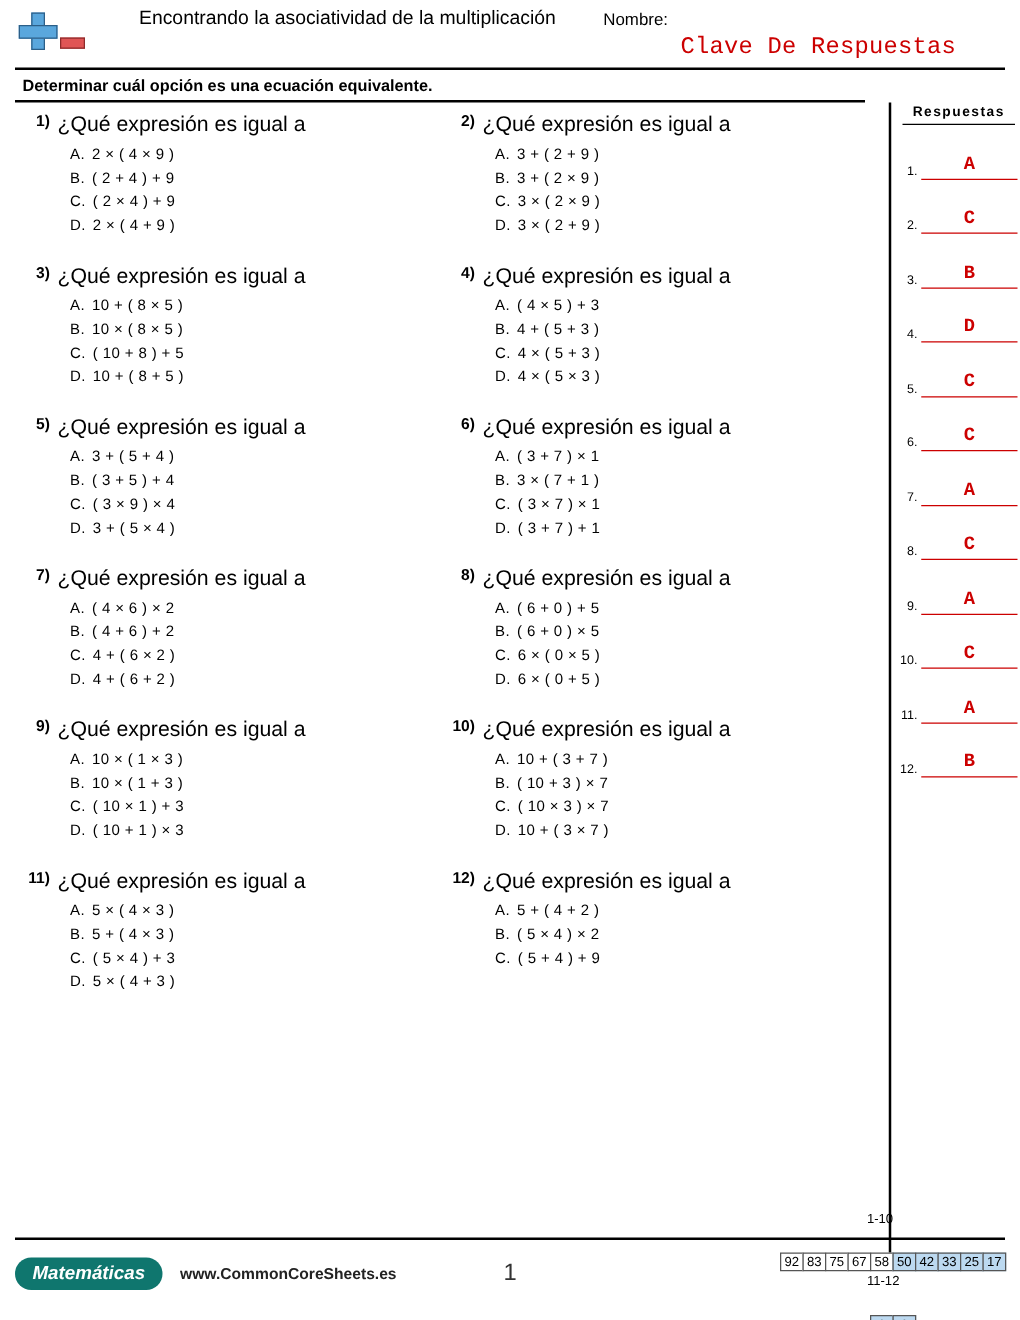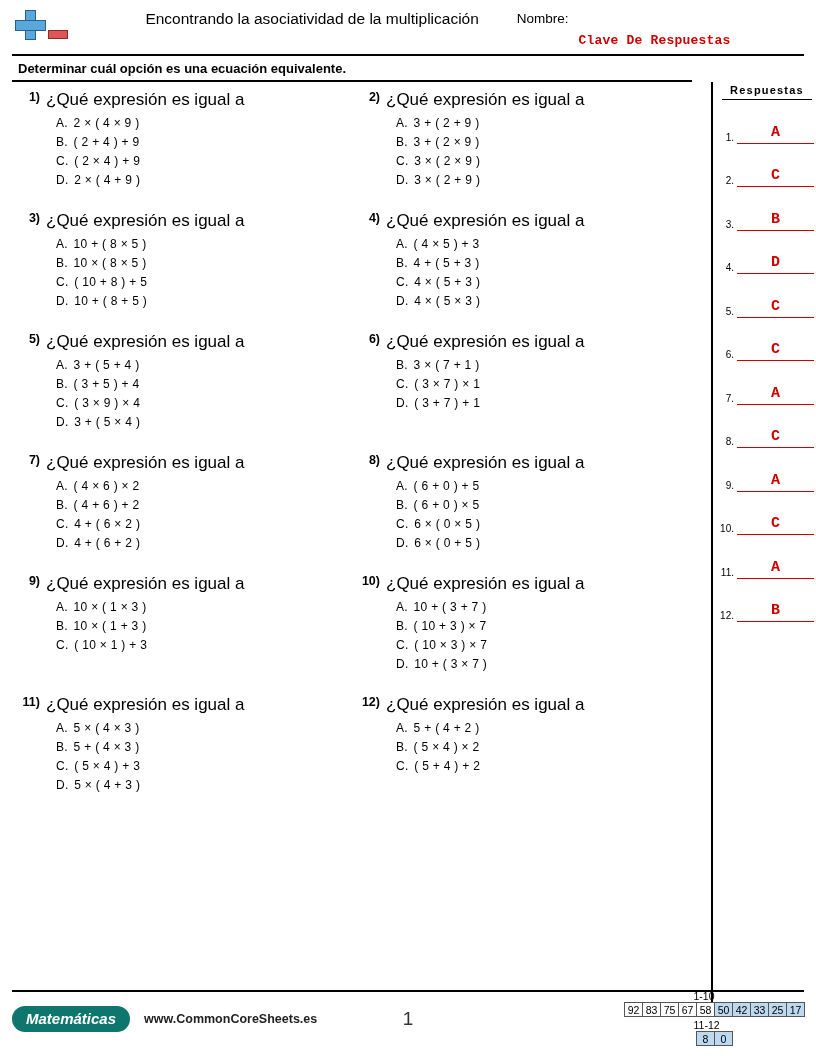--- a/index.html
+++ b/index.html
@@ -67,23 +67,23 @@
     display: flex;
     align-items: center;
     justify-content: center;
     gap: 10px;
     font-size: 15.5px;
   }
   .doc-title { font-size: 15.5px; color:#000; }
   .name-label { font-size: 13.5px; margin-left: 28px; }
   .name-value {
     font-family: "Liberation Mono", monospace;
-    font-weight: bold;
+    font-weight: normal;
     color: #cc0000;
-    font-size: 13px;
+    font-size: 19px;
     letter-spacing: 0.2px;
     margin-top: 44px;
   }
 
   
   .instruction {
     font-size: 13px;
     font-weight: bold;
     padding: 5px 0 4px 6px;
     border-bottom: 2px solid #000;
@@ -228,20 +228,21 @@
     border: 1px solid #555;
     min-width: 19px;
     height: 15px;
     line-height: 15px;
     text-align: center;
     font-size: 10.5px;
     margin-right: -1px;
     padding: 0 2px;
     box-sizing: border-box;
     background: #fff;
+    margin-top: 21px;
   }
   .scale-cell.hl { background: #bcd9f0; }
 </style>
 </head>
 <body>
 
 <div class="page">
 
   <div class="header">
     <div class="logo">
@@ -318,20 +319,21 @@
               <div class="choice"><span class="lbl">C.</span> <span>( 3 × 9 ) × 4</span></div>
               <div class="choice"><span class="lbl">D.</span> <span>3 + ( 5 × 4 )</span></div>
             </div>
           </div>
         </div>
         <div class="qcol">
           <div class="q">
             <div class="qnum">6)</div>
             <div class="qbody">
               <div class="qtext">¿Qué expresión es igual a</div>
+              <div class="choice"><span class="lbl">A.</span> <span>( 3 + 7 ) × 1</span></div>
               <div class="choice"><span class="lbl">B.</span> <span>3 × ( 7 + 1 )</span></div>
               <div class="choice"><span class="lbl">C.</span> <span>( 3 × 7 ) × 1</span></div>
               <div class="choice"><span class="lbl">D.</span> <span>( 3 + 7 ) + 1</span></div>
             </div>
           </div>
         </div>
         <div class="qcol">
           <div class="q">
             <div class="qnum">7)</div>
             <div class="qbody">
@@ -356,20 +358,21 @@
           </div>
         </div>
         <div class="qcol">
           <div class="q">
             <div class="qnum">9)</div>
             <div class="qbody">
               <div class="qtext">¿Qué expresión es igual a</div>
               <div class="choice"><span class="lbl">A.</span> <span>10 × ( 1 × 3 )</span></div>
               <div class="choice"><span class="lbl">B.</span> <span>10 × ( 1 + 3 )</span></div>
               <div class="choice"><span class="lbl">C.</span> <span>( 10 × 1 ) + 3</span></div>
+              <div class="choice"><span class="lbl">D.</span> <span>( 10 + 1 ) × 3</span></div>
             </div>
           </div>
         </div>
         <div class="qcol">
           <div class="q">
             <div class="qnum">10)</div>
             <div class="qbody">
               <div class="qtext">¿Qué expresión es igual a</div>
               <div class="choice"><span class="lbl">A.</span> <span>10 + ( 3 + 7 )</span></div>
               <div class="choice"><span class="lbl">B.</span> <span>( 10 + 3 ) × 7</span></div>
@@ -390,21 +393,21 @@
             </div>
           </div>
         </div>
         <div class="qcol">
           <div class="q">
             <div class="qnum">12)</div>
             <div class="qbody">
               <div class="qtext">¿Qué expresión es igual a</div>
               <div class="choice"><span class="lbl">A.</span> <span>5 + ( 4 + 2 )</span></div>
               <div class="choice"><span class="lbl">B.</span> <span>( 5 × 4 ) × 2</span></div>
-              <div class="choice"><span class="lbl">C.</span> <span>( 5 + 4 ) + 2</span></div>
+              <div class="choice"><span class="lbl">C.</span> <span>( 5 + 4 ) + 9</span></div>
             </div>
           </div>
         </div>
       </div>
     <div class="vline"></div>
     <div class="answers">
       <div class="ans-header">Respuestas</div>
       <div id="answers-container">
           <div class="ans-row">
             <div class="ans-idx">1.</div>

